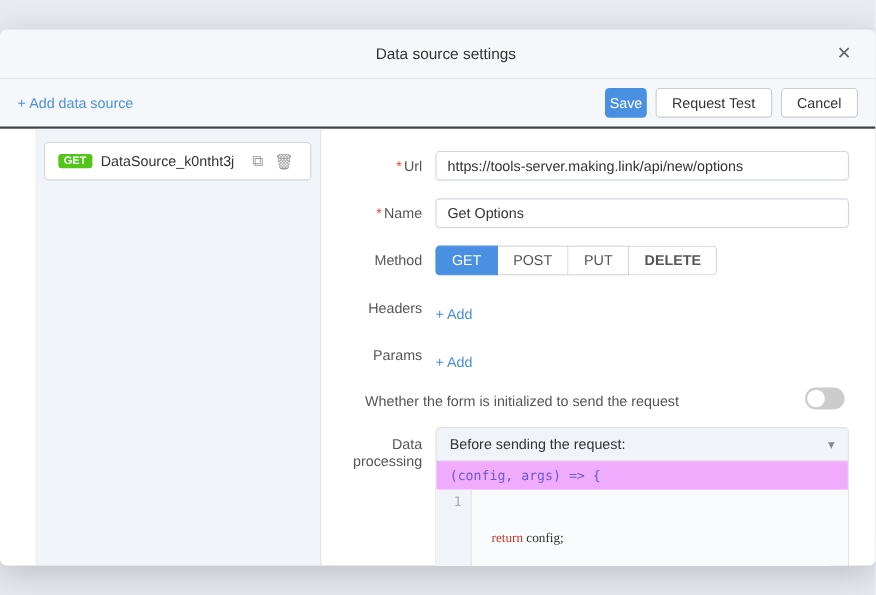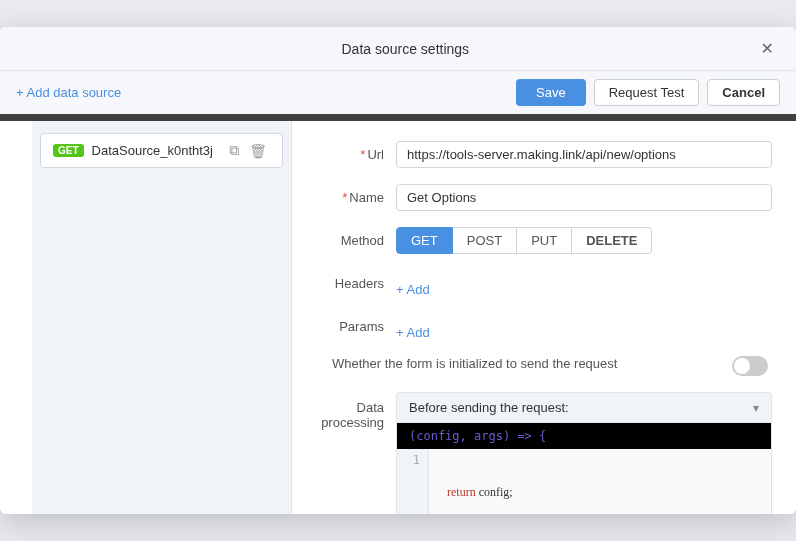--- a/index.html
+++ b/index.html
@@ -45,21 +45,21 @@
       color: #666;
       font-size: 16px;
       padding: 2px 6px;
       border-radius: 3px;
     }
     .dialog-toolbar {
       display: flex;
       align-items: center;
       padding: 8px 16px;
       background: #f5f7fa;
-      border-bottom: 7px solid #404040;
+      border-bottom: 2px solid #404040;
       gap: 8px;
       flex-shrink: 0;
     }
     .add-source-btn {
       background: none;
       border: none;
       cursor: pointer;
       color: #4a90e2;
       font-size: 13px;
       display: flex;
@@ -69,42 +69,41 @@
     .toolbar-actions {
       margin-left: auto;
       display: flex;
       gap: 8px;
     }
     .btn-save {
       background: #4a90e2;
       color: #fff;
       border: none;
       border-radius: 4px;
-      padding: 5px 20px;
+      padding: 5px 4px;
       cursor: pointer;
       font-size: 13px;
     }
     .btn-request-test {
       background: #fff;
       color: #333;
       border: 1px solid #c8cdd6;
       border-radius: 4px;
       padding: 5px 14px;
       cursor: pointer;
       font-size: 13px;
     }
     .btn-cancel {
       background: #fff;
       color: #333;
       border: 1px solid #c8cdd6;
       border-radius: 4px;
       padding: 5px 14px;
       cursor: pointer;
       font-size: 13px;
-      font-weight: bold;
     }
     .dialog-body {
       display: flex;
       flex: 1;
       overflow: hidden;
       padding-left: 32px;
     }
     .sidebar {
       width: 260px;
       background: #f0f3f8;
@@ -211,21 +210,21 @@
       font-size: 13px;
       display: flex;
       align-items: center;
       gap: 3px;
       background: none;
       border: none;
       margin-top: 12px;
     }
     .toggle-row {
       display: flex;
-      align-items: flex-start;
+      align-items: flex-end;
       margin-bottom: 16px;
       padding-left: 0;
     }
     .toggle-label {
       flex: 1;
       color: #555;
       font-size: 13px;
       padding-left: 16px;
     }
     .toggle {
@@ -291,21 +290,21 @@
       border: 1px solid #e0e3ea;
       border-top: none;
       background: #fff;
       min-height: 140px;
     }
     .code-signature {
       padding: 6px 12px;
       font-family: 'Consolas', 'Monaco', monospace;
       font-size: 12px;
       color: #6a5acd;
-      background: #000000;
+      background: #f0abfc;
     }
     .code-body {
       display: flex;
       background: #f8fafc;
       min-height: 100px;
     }
     .line-numbers {
       padding: 4px 8px;
       color: #aaa;
       font-family: 'Consolas', 'Monaco', monospace;

